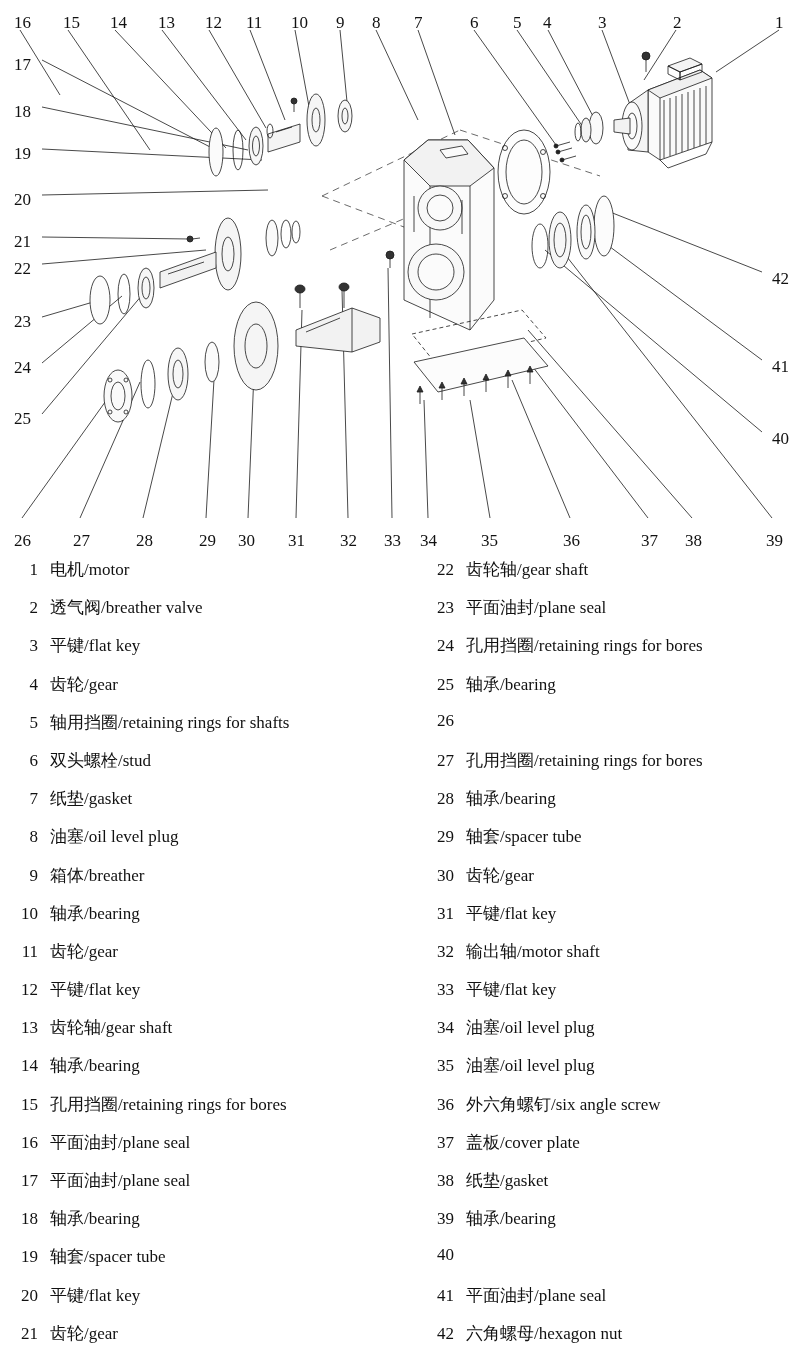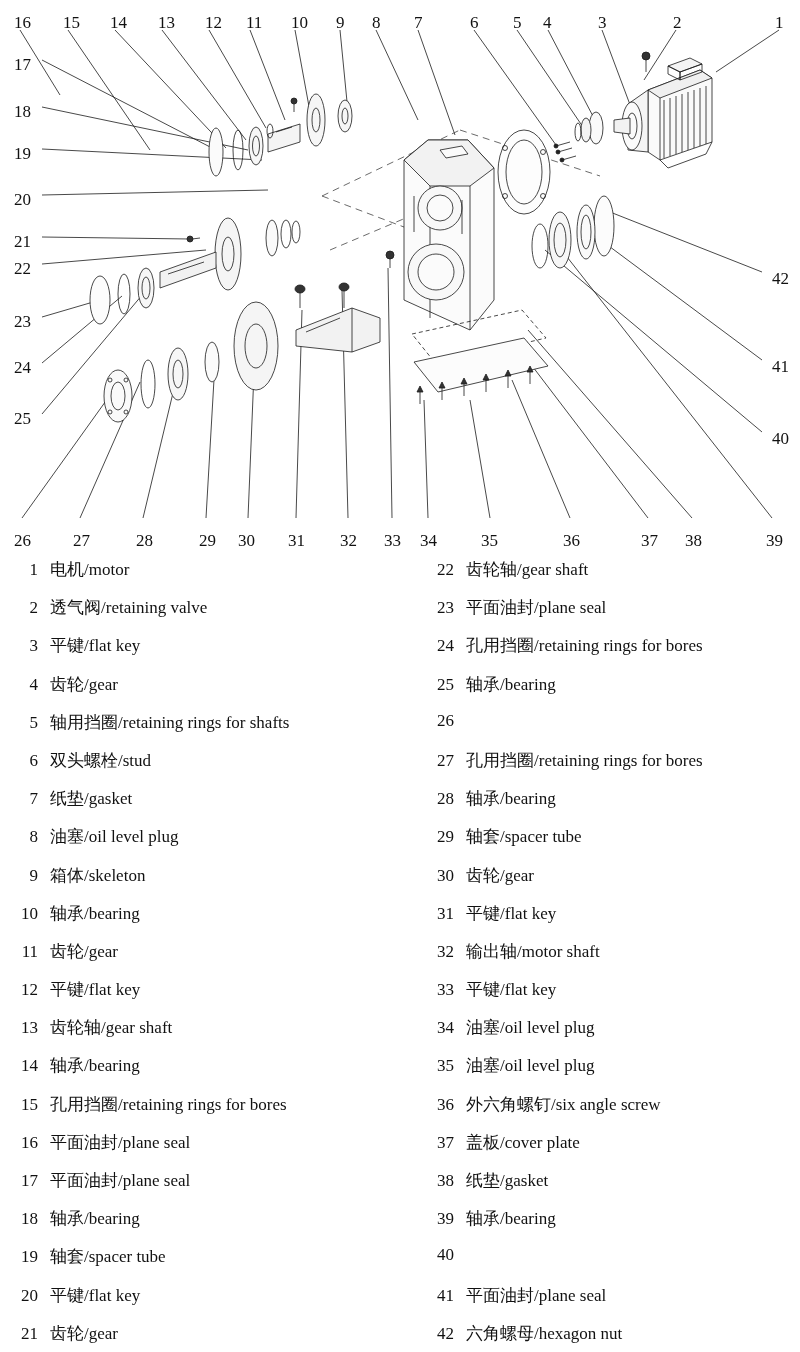--- a/index.html
+++ b/index.html
@@ -371,21 +371,21 @@
 
   <div class="legend">
 
     <div class="legend-col left">
       <div class="legend-row">
         <div class="legend-num">1</div>
         <div class="legend-text">电机/motor</div>
       </div>
       <div class="legend-row">
         <div class="legend-num">2</div>
-        <div class="legend-text">透气阀/retaining valve</div>
+        <div class="legend-text">透气阀/breather valve</div>
       </div>
       <div class="legend-row">
         <div class="legend-num">3</div>
         <div class="legend-text">平键/flat key</div>
       </div>
       <div class="legend-row">
         <div class="legend-num">4</div>
         <div class="legend-text">齿轮/gear</div>
       </div>
       <div class="legend-row">
@@ -399,21 +399,21 @@
       <div class="legend-row">
         <div class="legend-num">7</div>
         <div class="legend-text">纸垫/gasket</div>
       </div>
       <div class="legend-row">
         <div class="legend-num">8</div>
         <div class="legend-text">油塞/oil level plug</div>
       </div>
       <div class="legend-row">
         <div class="legend-num">9</div>
-        <div class="legend-text">箱体/skeleton</div>
+        <div class="legend-text">箱体/breather</div>
       </div>
       <div class="legend-row">
         <div class="legend-num">10</div>
         <div class="legend-text">轴承/bearing</div>
       </div>
       <div class="legend-row">
         <div class="legend-num">11</div>
         <div class="legend-text">齿轮/gear</div>
       </div>
       <div class="legend-row">

